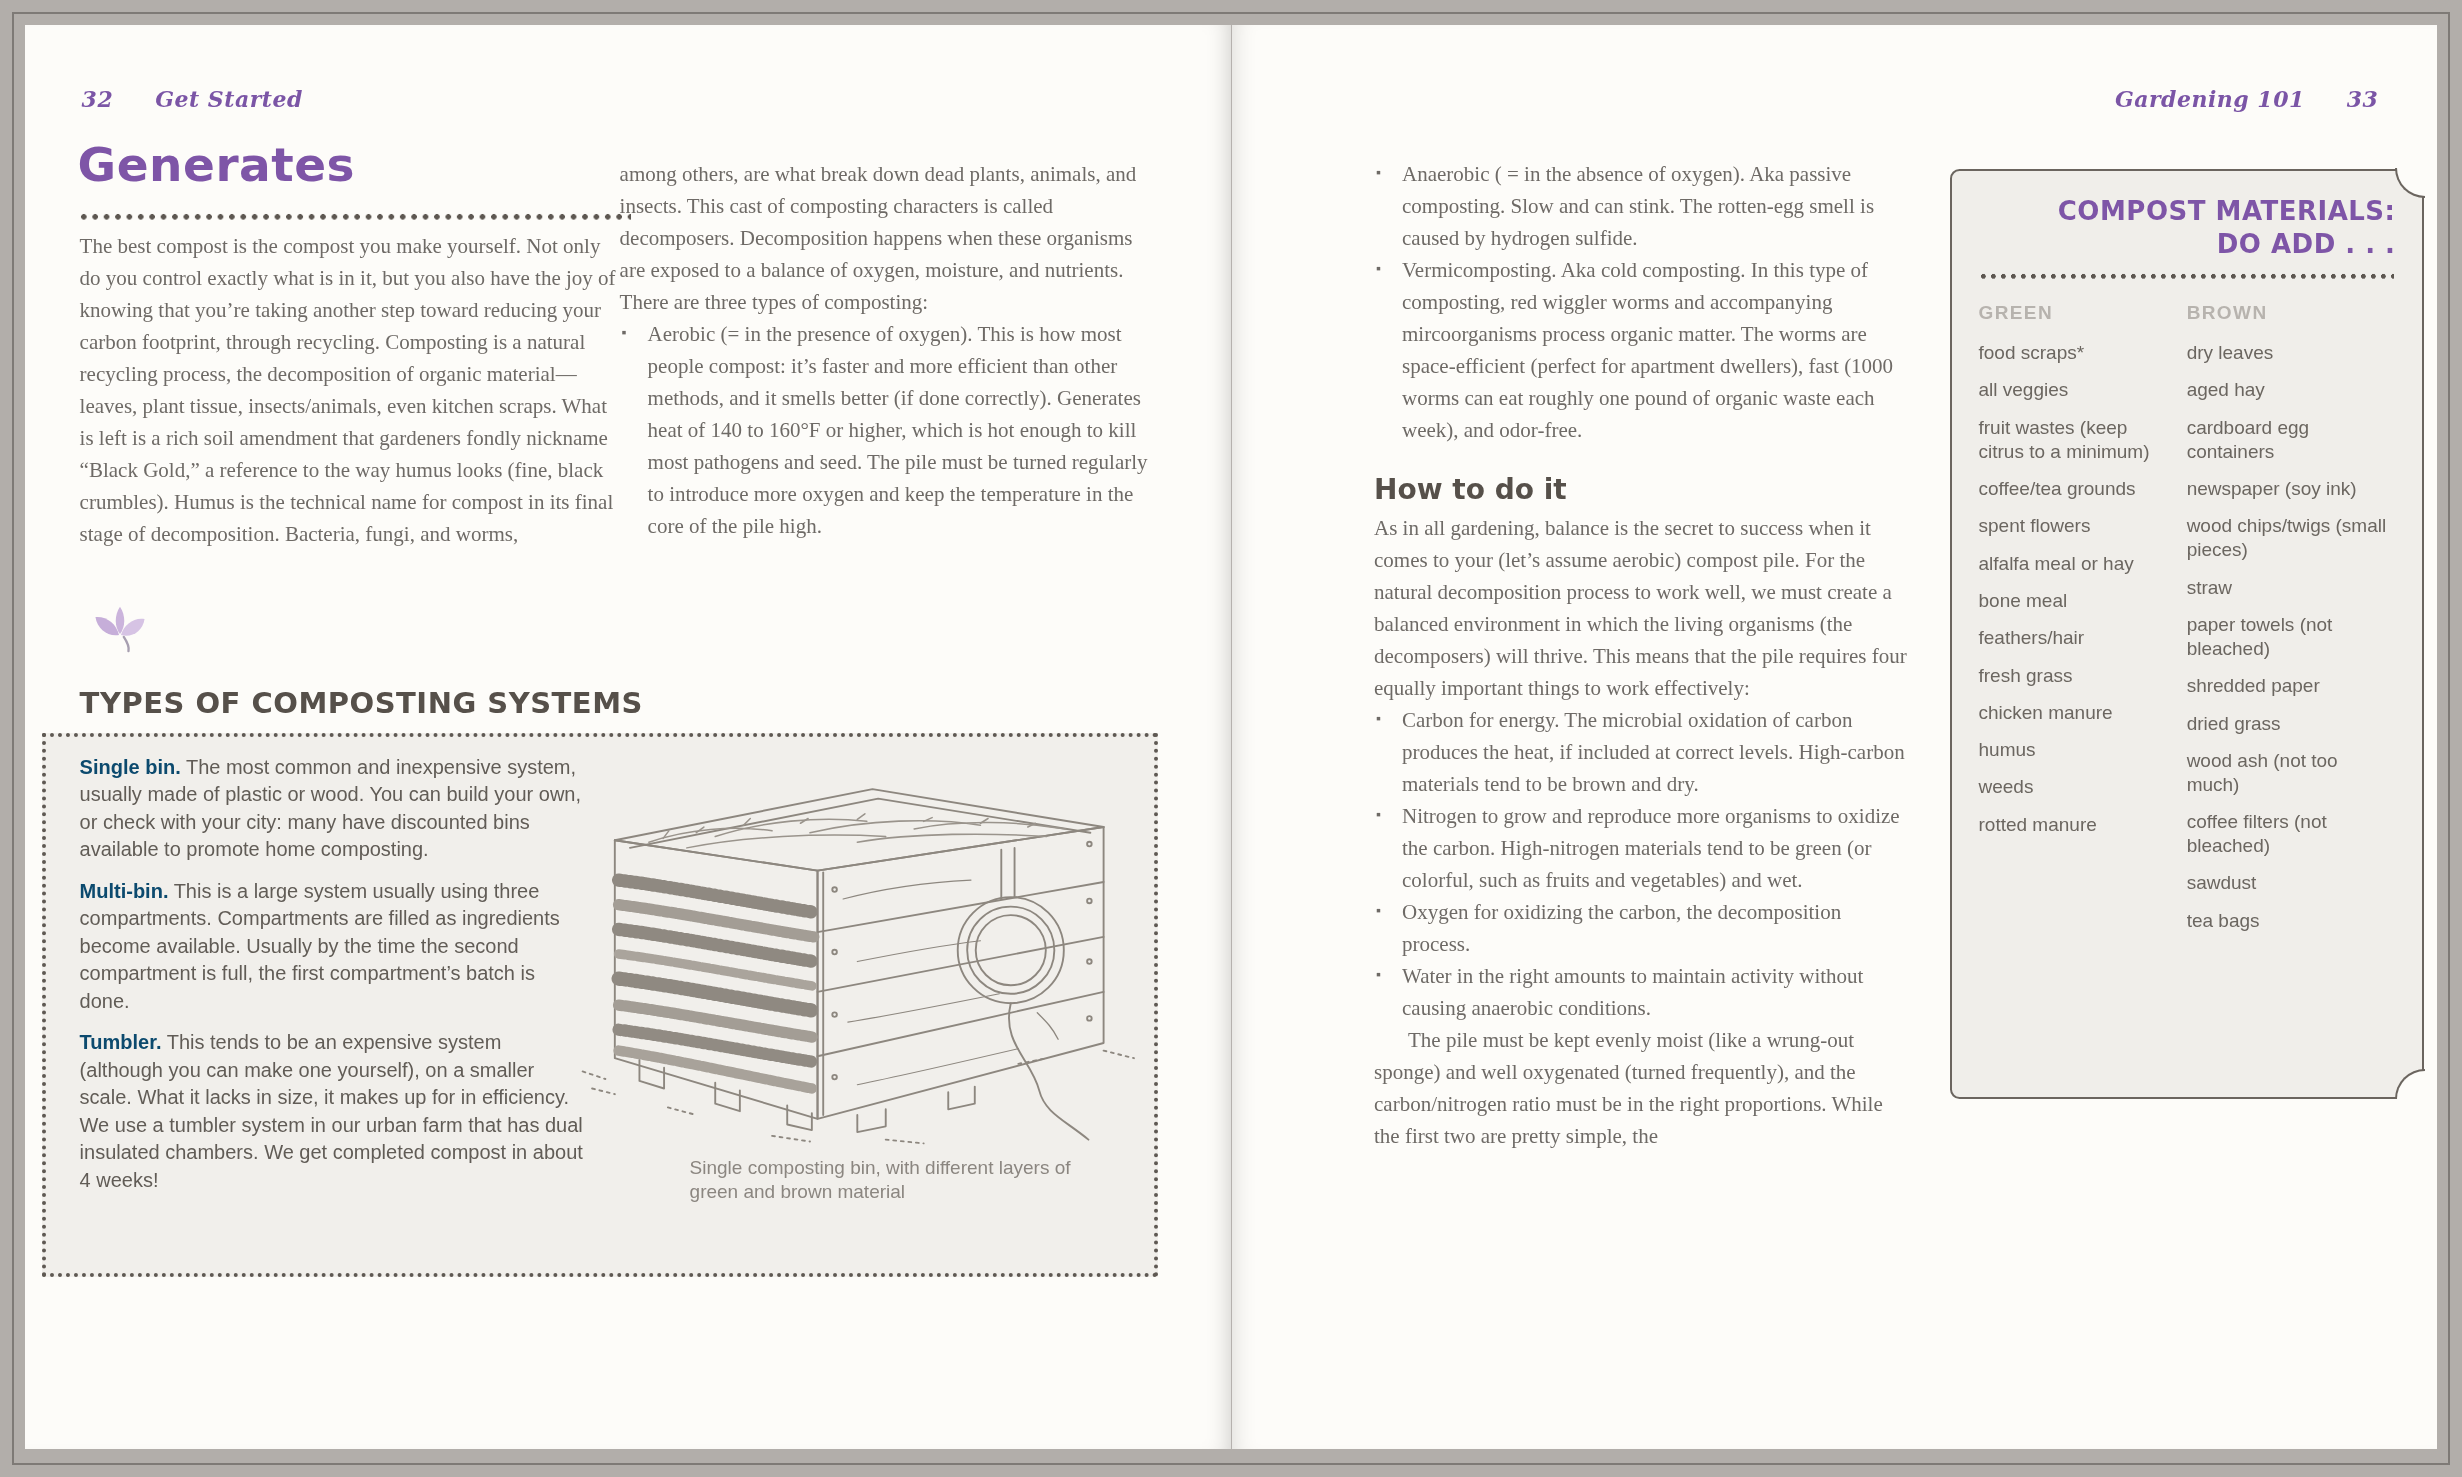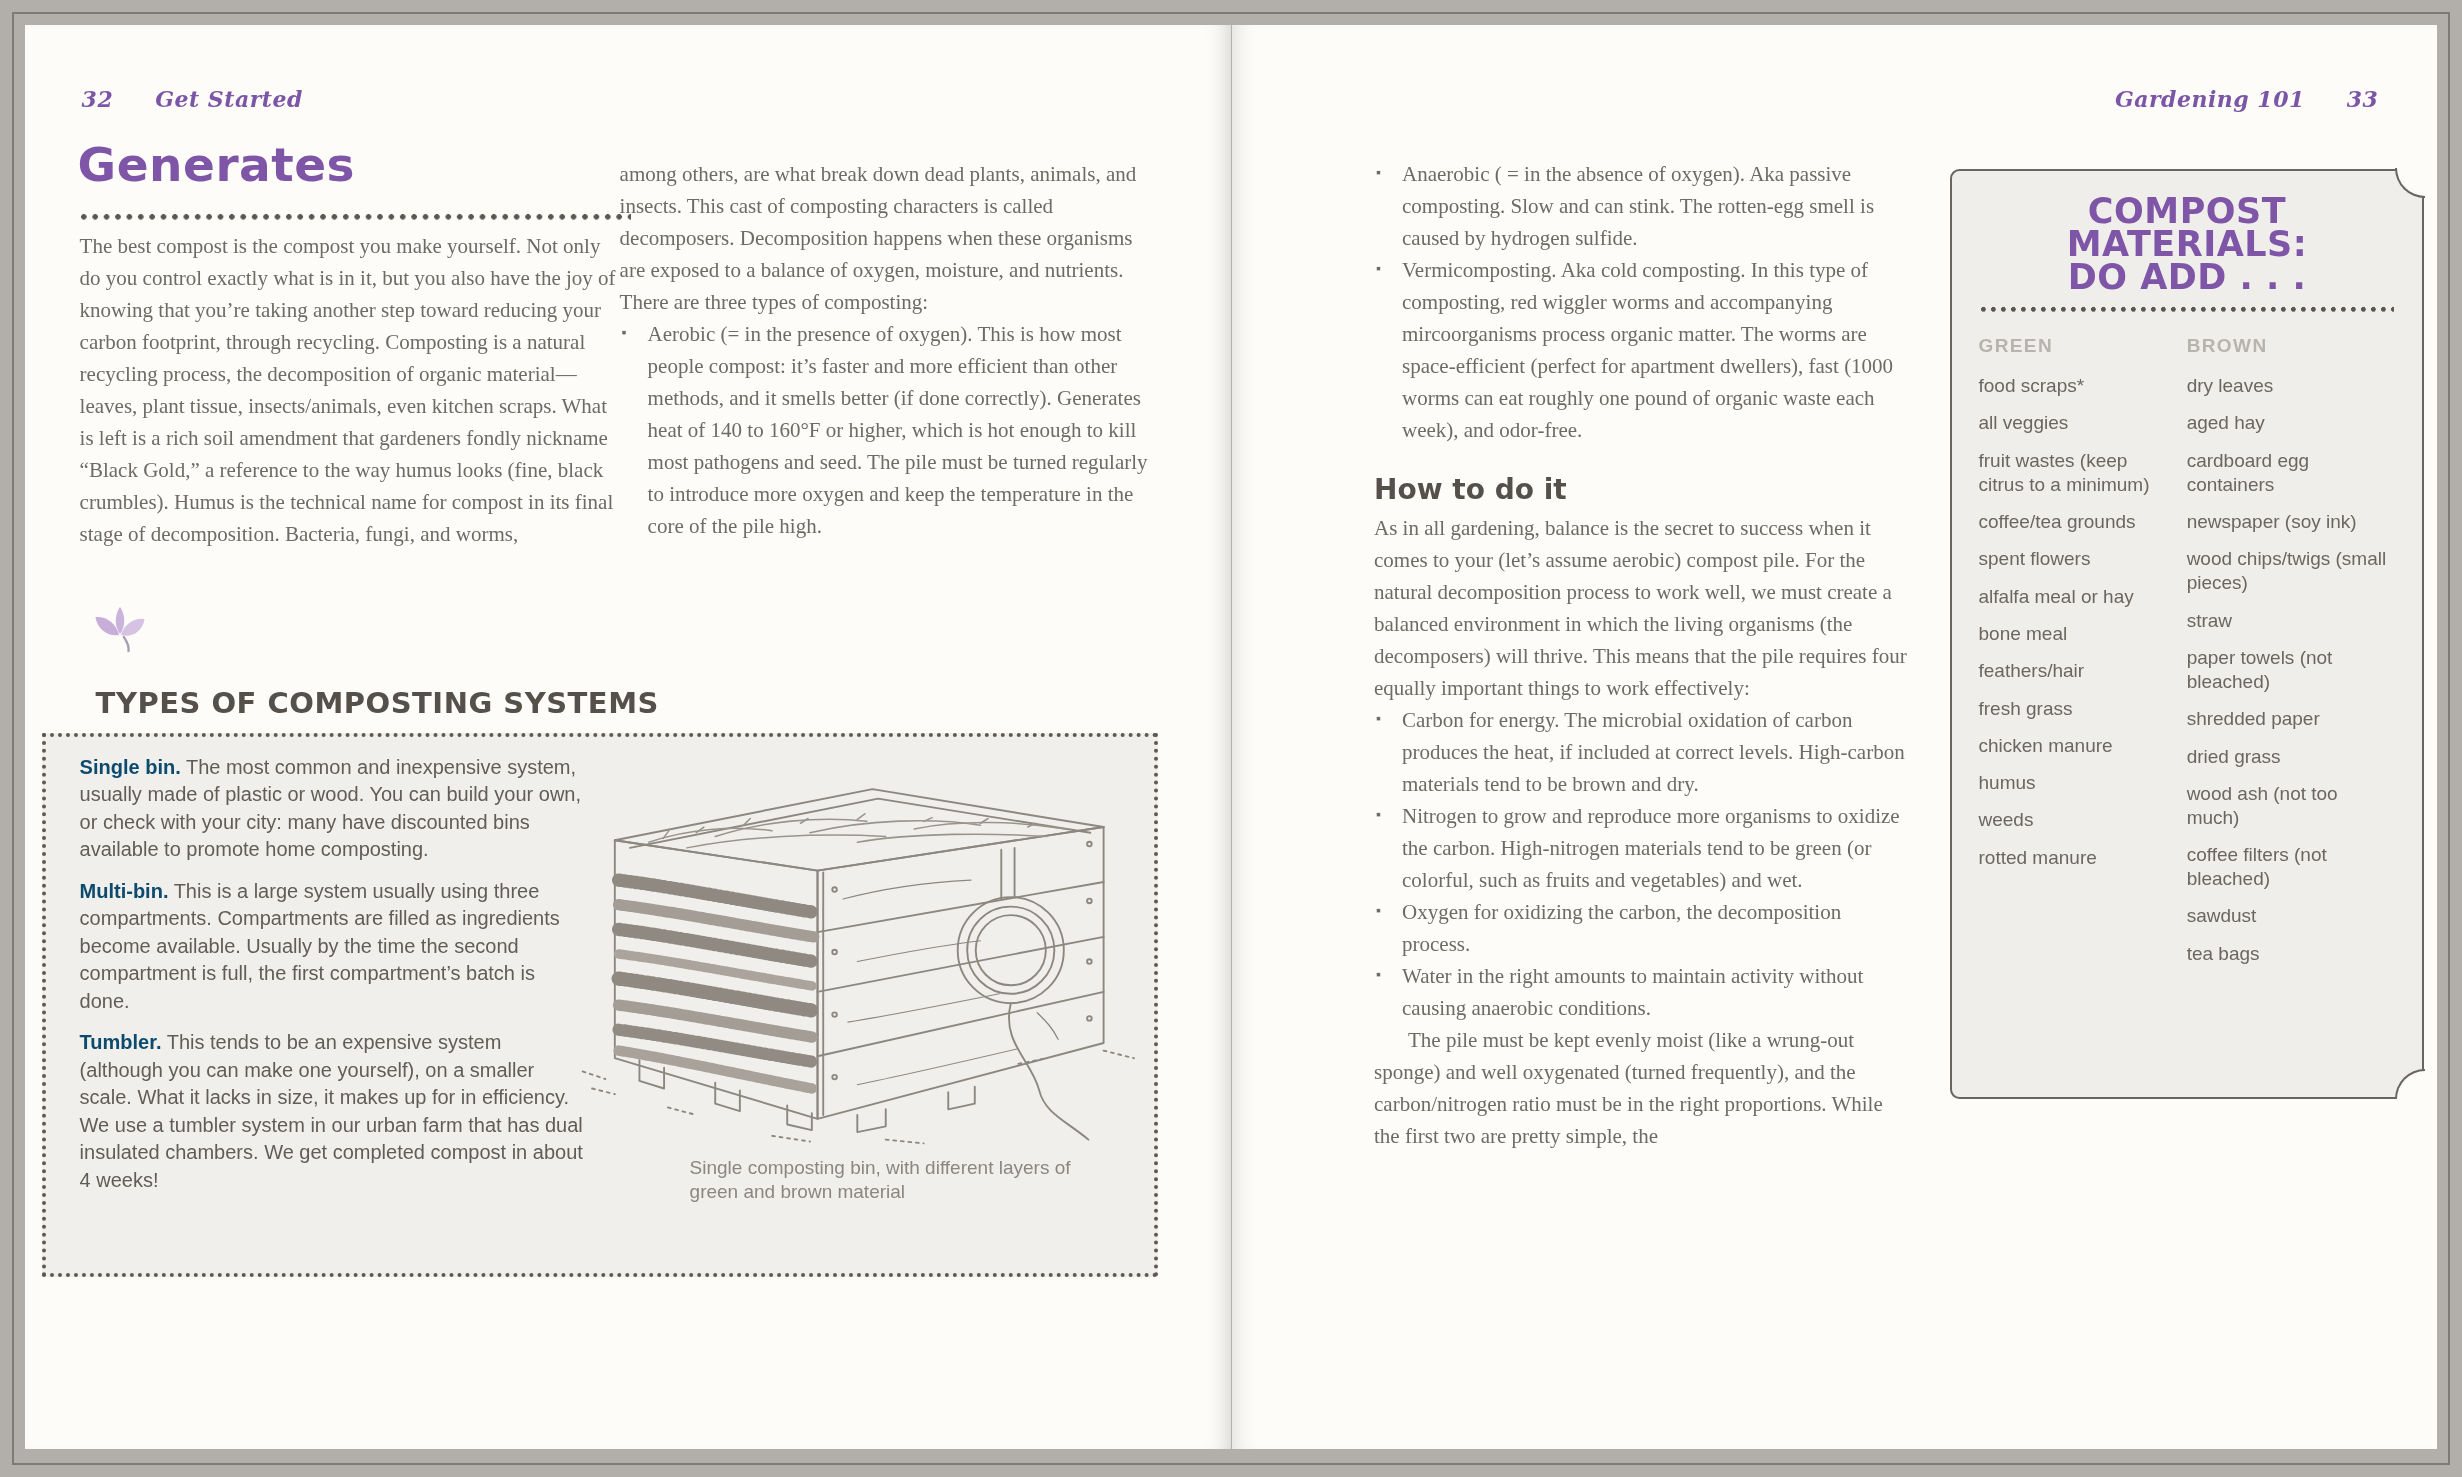--- a/index.html
+++ b/index.html
@@ -27,41 +27,41 @@
   #col1 { position:absolute; top:205px; left:55px; width:536px; }
   #col2 { position:absolute; top:133px; left:595px; width:532px; }
   #rcol { position:absolute; top:133px; left:142px; width:538px; }
 
   .bullet { position:relative; padding-left:28px; }
   .bullet .sq { position:absolute; left:1.9px; top:-0.9px; font-size:14px; color:#6e6a66; }
 
   .leaf { position:absolute; top:576px; left:61px; }
 
   .subhead { font-family:"DejaVu Sans", sans-serif; font-weight:bold; color:#56504a; }
-  #types-head { position:absolute; top:661px; left:55px; font-size:29px; letter-spacing:0.5px;margin-left:16px; }
+  #types-head { position:absolute; top:661px; left:55px; font-size:29px; letter-spacing:0.5px; }
 
   #sysbox { position:absolute; left:17px; top:708px; width:1116px; height:544px;
             border:4.7px dotted #5f5953; background:#f1efeb; }
   .sys-text { position:absolute; left:34px; top:17px; width:504px;
               font-family:"Liberation Sans", sans-serif; font-size:20px; line-height:27.5px; color:#615c56; }
   .sys-p { margin-bottom:14px; }
   .sys-p b { color:#0c4a6e; }
   #bin-art { position:absolute; left:527px; top:1.9px; }
   #bin-caption { position:absolute; left:644px; top:419px; width:388px; font-family:"Liberation Sans", sans-serif;
                  font-size:19px; line-height:24.6px; color:#8b8680; }
 
   #howto-head { font-size:28px; margin-top:28px; margin-bottom:6px; }
   .indent { text-indent:34px; }
 
   #notebox { position:absolute; left:718px; top:144px; width:474px; height:930px;
              border:2.8px solid #6b655f; border-radius:9.5px; background:#f0eeea; padding:24.6px 26.5px 0 26.5px; }
   .notch { position:absolute; width:30px; height:30px; background:#fdfcf9; }
   .notch-tr { top:-2.8px; right:-2.8px; border-left:2.8px solid #6b655f; border-bottom:2.8px solid #6b655f; border-bottom-left-radius:100%; }
   .notch-br { bottom:-2.8px; right:-2.8px; border-left:2.8px solid #6b655f; border-top:2.8px solid #6b655f; border-top-left-radius:100%; }
-  #note-title { text-align:center; font-family:"DejaVu Sans", sans-serif; font-weight:bold; font-size:35px;
+  #note-title { text-align:right; font-family:"DejaVu Sans", sans-serif; font-weight:bold; font-size:26px;
                 line-height:33px; color:#7e55a7; letter-spacing:0.5px; }
   #note-rule { margin:11.4px 1.9px 23px 1.9px; }
   #note-cols { display:flex; gap:25px; font-family:"Liberation Sans", sans-serif; }
   .note-col-green { width:199px; }
   .note-col-brown { width:227px; }
   .colhead { font-weight:bold; font-size:19px; letter-spacing:1.4px; color:#b7b3ae; margin-bottom:17px; }
   .note-item { font-size:19px; line-height:24px; color:#6b6660; margin-bottom:13.3px; }
   #note-foot { margin-top:13.3px; font-family:"Liberation Sans", sans-serif; font-size:16.6px; line-height:22px; color:#7b766f; }
 
   .art-stroke { stroke:#8d877f; fill:none; stroke-width:2; stroke-linecap:round; stroke-linejoin:round; }

